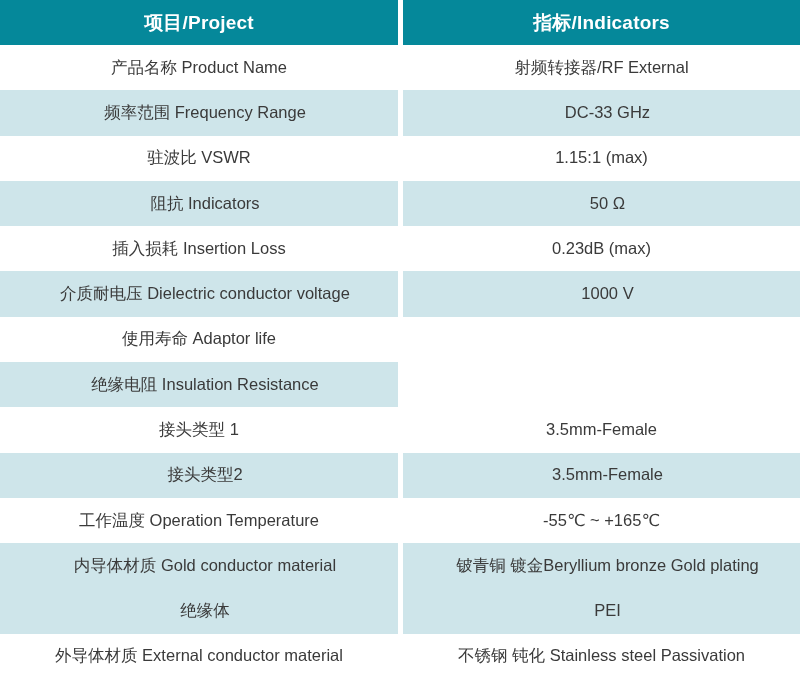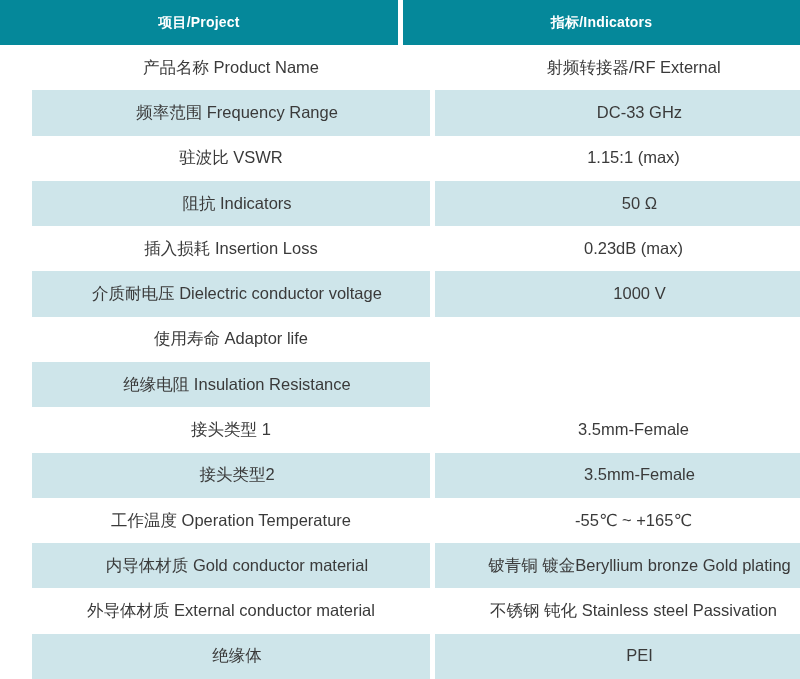--- a/index.html
+++ b/index.html
@@ -27,21 +27,21 @@
   .table-header {
     display: flex;
     height: 45px;
     flex: 0 0 45px;
     background: #ffffff;
   }
   .table-header .hcell {
     background: #05889a;
     color: #ffffff;
     font-weight: bold;
-    font-size: 14px;
+    font-size: 19px;
     letter-spacing: 0.2px;
     display: flex;
     align-items: center;
     justify-content: center;
     box-sizing: border-box;
   }
   .hcell.col-project {
     width: 398px;
     flex: 0 0 398px;
   }
@@ -58,21 +58,20 @@
   
   .table-body {
     display: flex;
     flex-direction: column;
     flex: 1 1 auto;
   }
   .table-row {
     display: flex;
     flex: 1 1 0;
     min-height: 0;
-    margin-left: 32px;
   }
   .cell {
     display: flex;
     align-items: center;
     justify-content: center;
     box-sizing: border-box;
     font-size: 16.5px;
     color: #3a3a3a;
     text-align: center;
     padding: 0 8px;
@@ -160,25 +159,25 @@
       <div class="table-row odd">
         <div class="cell col-project">工作温度 Operation Temperature</div>
         <div class="col-divider"></div>
         <div class="cell col-indicators">-55℃ ~ +165℃</div>
       </div>
       <div class="table-row even">
         <div class="cell col-project">内导体材质 Gold conductor material</div>
         <div class="col-divider"></div>
         <div class="cell col-indicators">铍青铜 镀金Beryllium bronze Gold plating</div>
       </div>
+      <div class="table-row even">
+        <div class="cell col-project">绝缘体</div>
+        <div class="col-divider"></div>
+        <div class="cell col-indicators">PEI</div>
+      </div>
       <div class="table-row odd">
         <div class="cell col-project">外导体材质 External conductor material</div>
         <div class="col-divider"></div>
         <div class="cell col-indicators">不锈钢 钝化 Stainless steel Passivation</div>
-      </div>
-      <div class="table-row even">
-        <div class="cell col-project">绝缘体</div>
-        <div class="col-divider"></div>
-        <div class="cell col-indicators">PEI</div>
       </div>
     </div>
 
 </div>
 
 </body></html>

